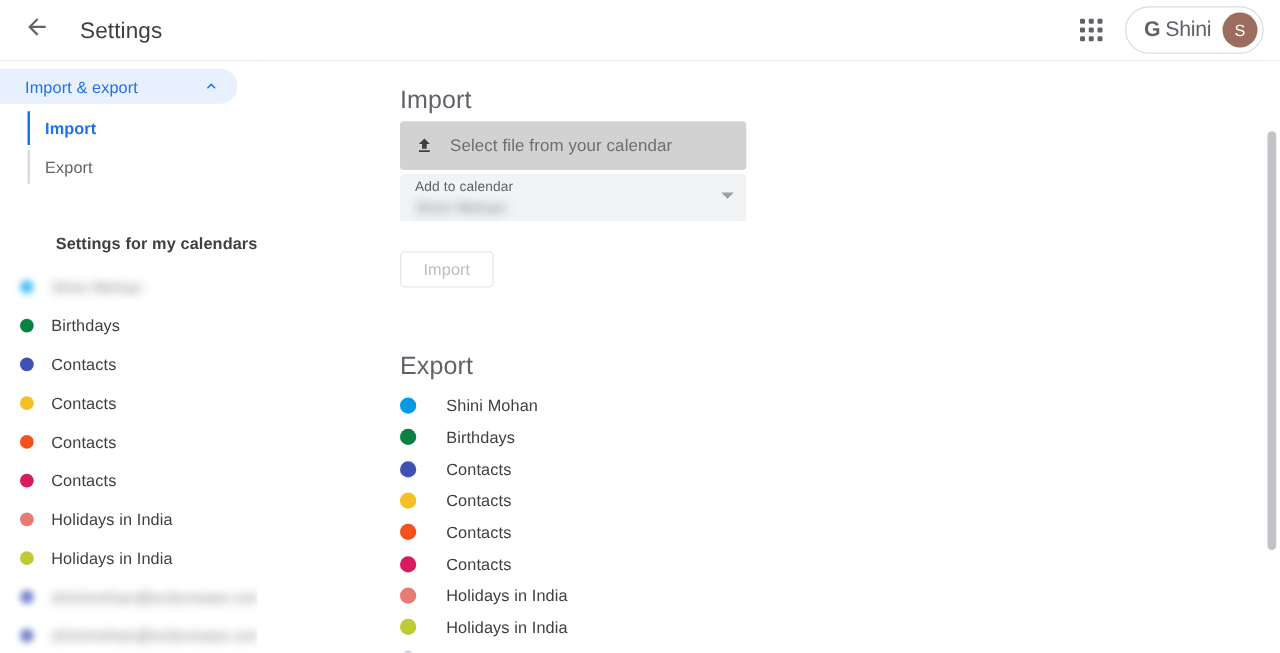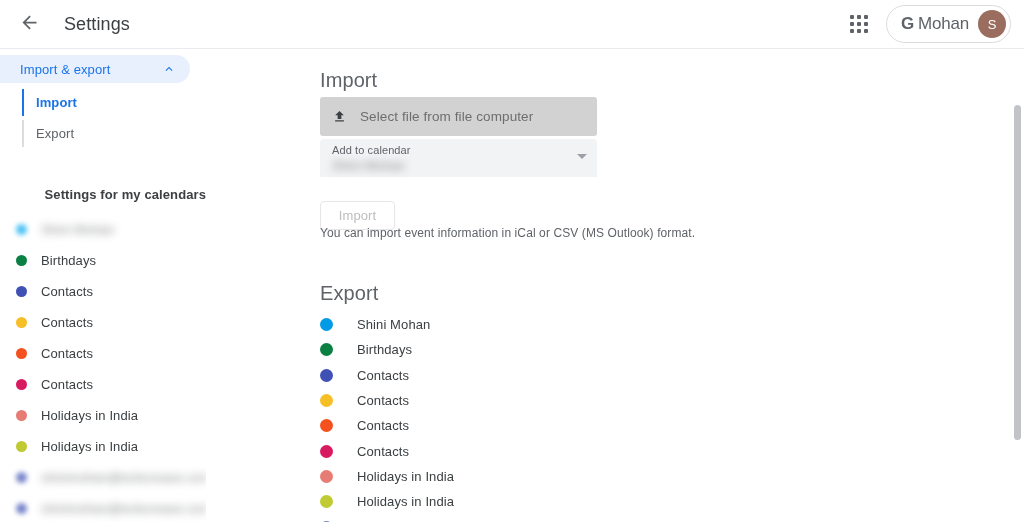--- a/index.html
+++ b/index.html
@@ -203,21 +203,21 @@
           <i></i>
           <i></i>
           <i></i>
           <i></i>
           <i></i>
           <i></i>
           <i></i>
       </div>
       <div class="gsuite-badge">
         <span class="gsuite-g">G</span>
-        <span class="gsuite-suite">Mohan</span>
+        <span class="gsuite-suite">Shini</span>
         <span class="avatar">S</span>
       </div>
     </div>
   </div>
 
   <div class="sidebar">
     <div class="nav-section-head">
       <span class="lbl">Import &amp; export</span>
       <span class="chevron">
         <svg viewBox="0 0 24 24">
@@ -286,32 +286,31 @@
   <div class="main">
 
     <div class="sec-title" id="import-title">Import</div>
 
     <div class="file-btn">
       <span class="up-icon">
         <svg viewBox="0 0 24 24">
             <path d="M9 16h6v-6h4l-7-7-7 7h4v6zm-4 2h14v2H5v-2z"></path>
           </svg>
       </span>
-      <span class="lbl">Select file from file computer</span>
+      <span class="lbl">Select file from your calendar</span>
     </div>
 
     <div class="select-box">
       <span class="flabel">Add to calendar</span>
       <span class="fvalue blurred">Shini Mohan</span>
       <span class="caret"></span>
     </div>
 
     <div class="import-btn">Import</div>
 
-    <div class="hint">You can import event information in iCal or CSV (MS Outlook) format.</div>
 
     <div class="sec-title" id="export-title">Export</div>
 
     <div class="export-list" id="export-list">
         <div class="export-item">
           <span class="dot" style="background: rgb(3, 155, 229);"></span>
           <span class="name">Shini Mohan</span>
         </div>
         <div class="export-item">
           <span class="dot" style="background: rgb(11, 128, 67);"></span>

